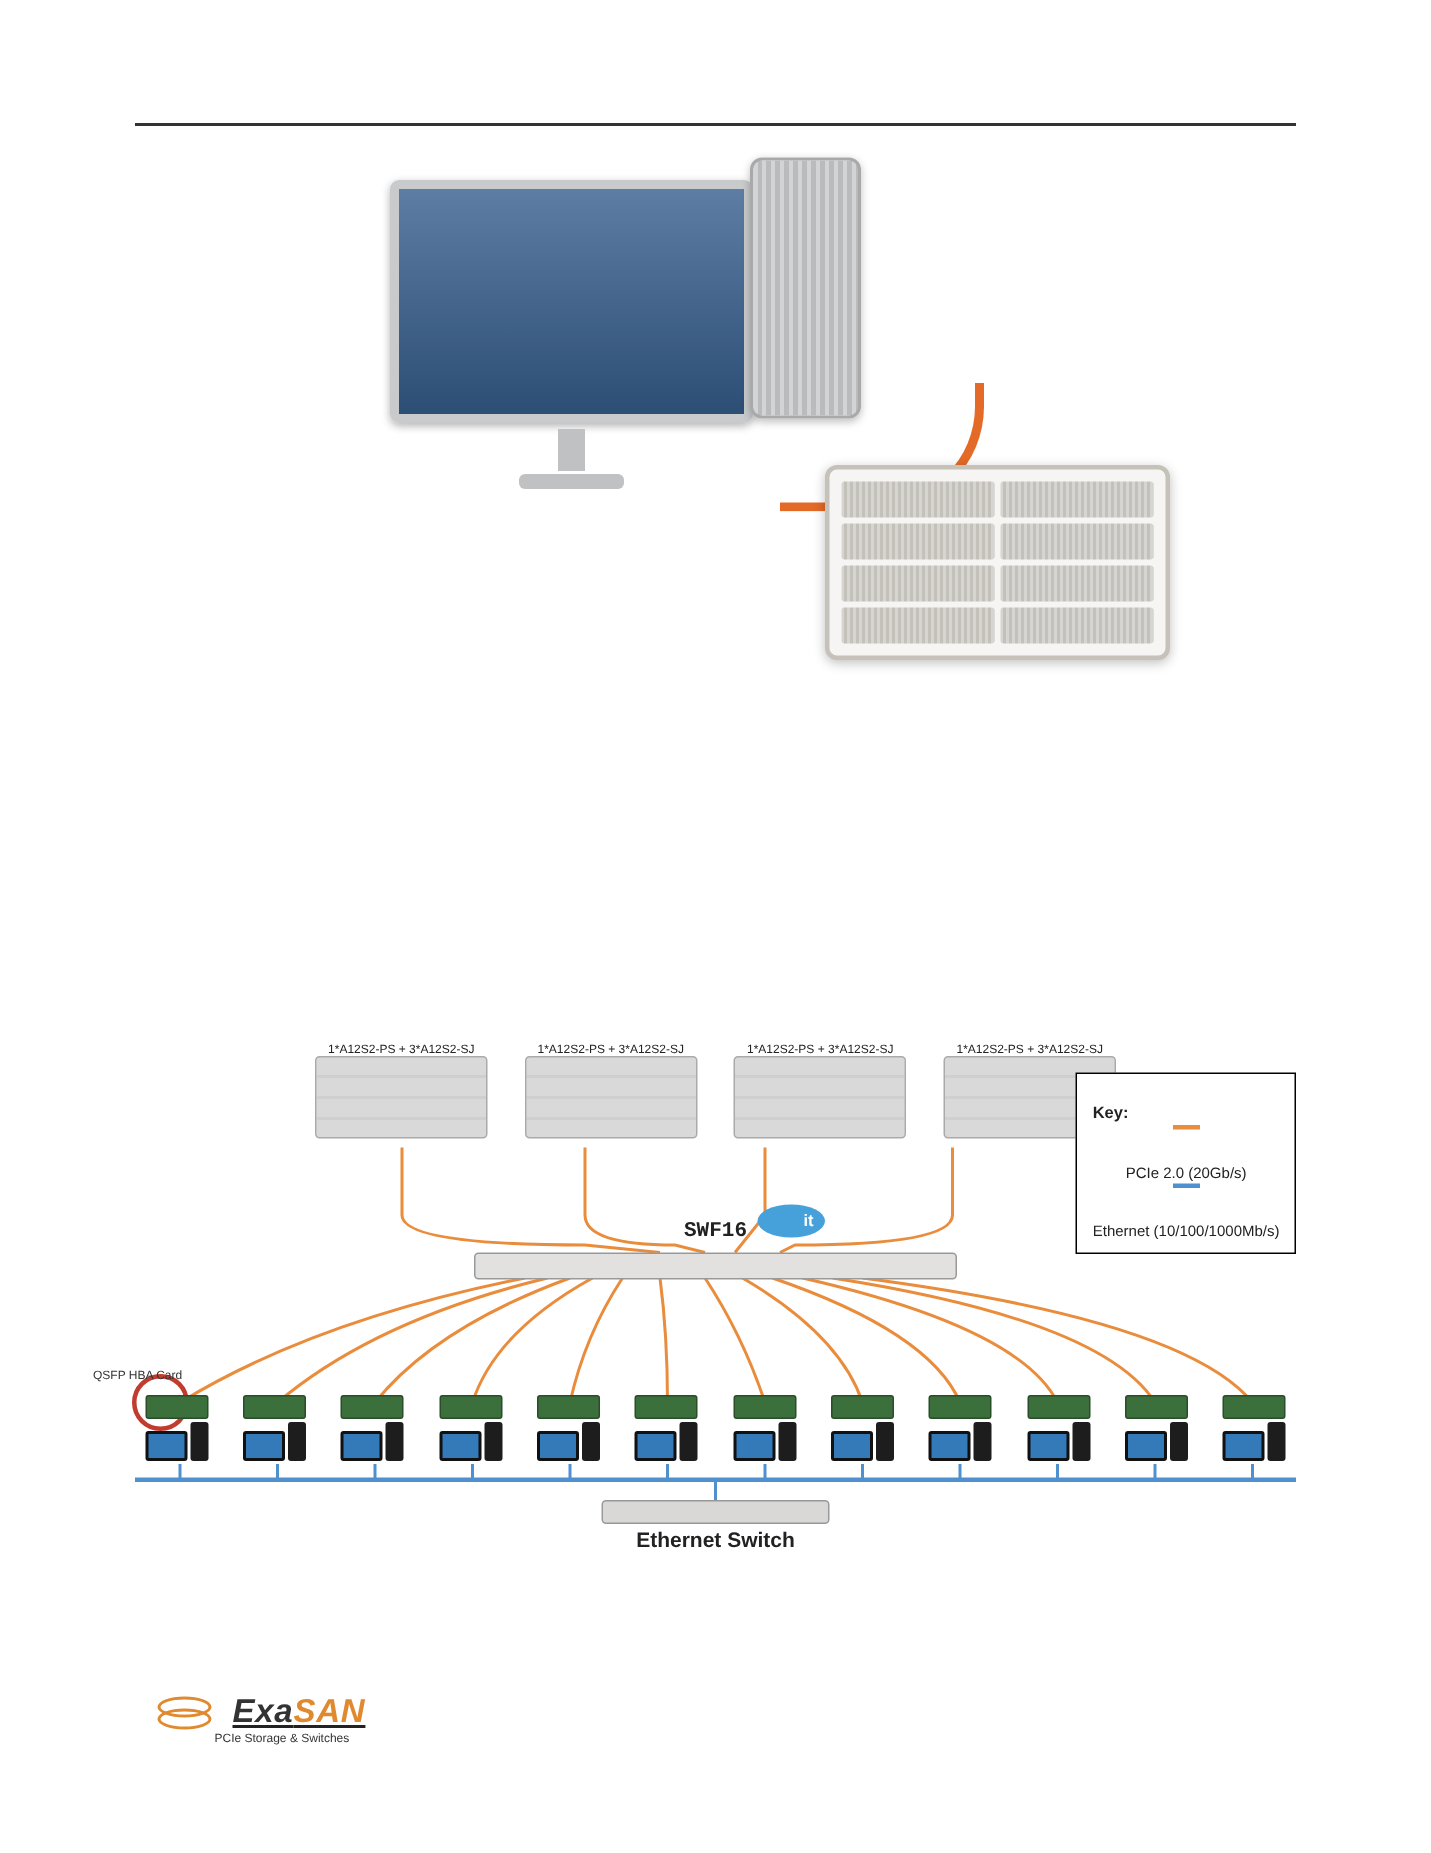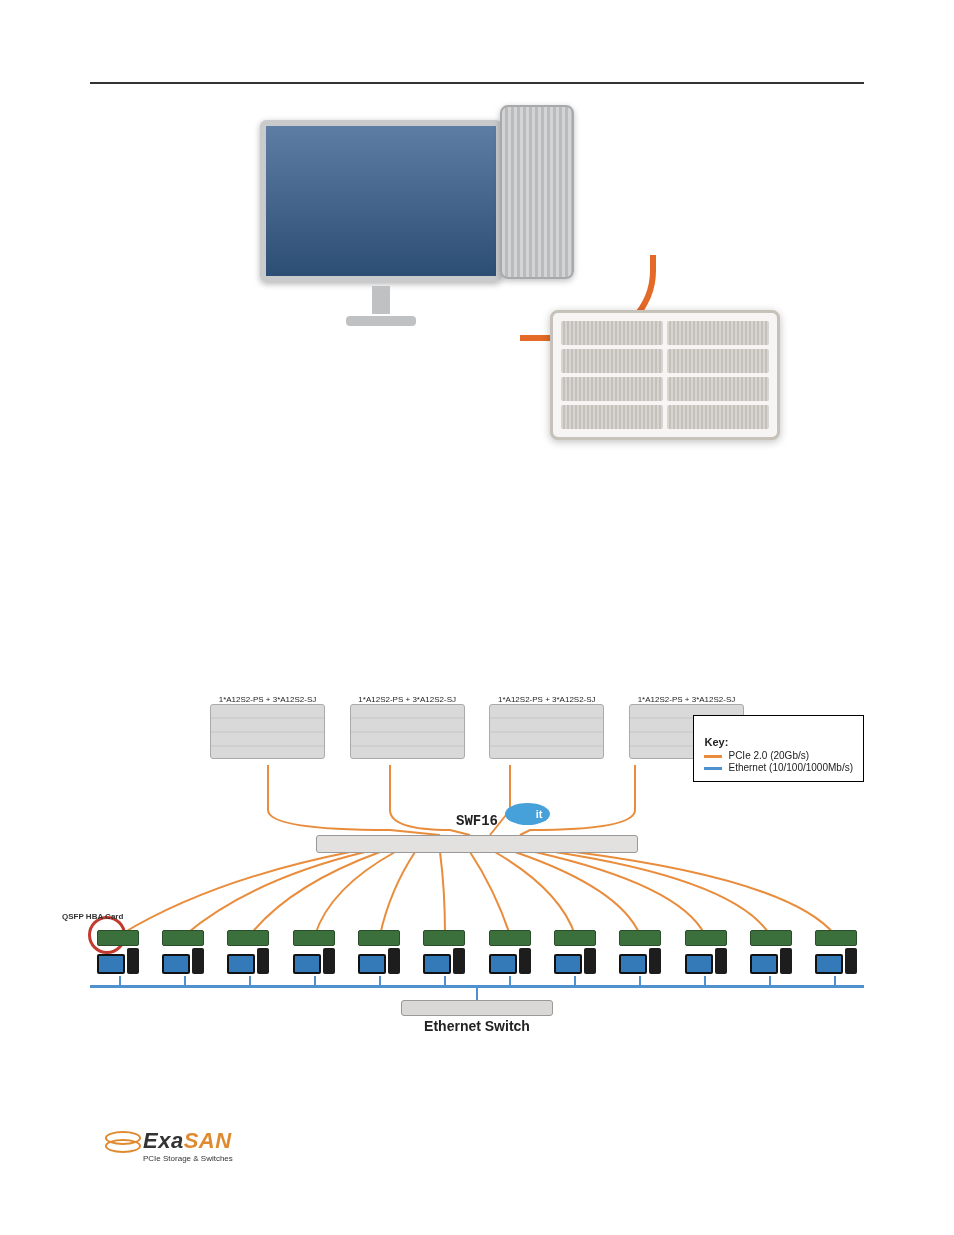--- a/index.html
+++ b/index.html
@@ -122,21 +122,21 @@
   .key-box{
     position:absolute;
     top:35px; right:0;
     border:1px solid #000;
     padding:20px 10px 6px 10px;
     background:#fff;
     font-size:10px;
     line-height:1.25;
   }
   .key-box b{font-size:11px;}
-  .key-line{display:flex;align-items:center;gap:6px;}
+  .key-line{display:flex;align-items:center;gap:24px;flex-direction:column;}
   .swatch{display:inline-block;width:18px;height:3px;}
   .sw-or{background:#e98c3c;}
   .sw-bl{background:#4f90cf;}
   .switch-bar{
     position:absolute;
     top:155px; left:50%;
     transform:translateX(-50%);
     width:320px; height:16px;
     background:#e2e1df;
     border:1px solid #999;
@@ -209,29 +209,29 @@
   .qsfp-circle{
     position:absolute;
     top:236px; left:-2px;
     width:32px;height:32px;
     border:3px solid #c13b2f;
     border-radius:50%;
   }
   .qsfp-label{
     position:absolute;
     top:232px; left:-28px;
-    font-size:8px; font-weight:bold;
+    font-size:8px; font-weight:normal;
     color:#333;
   }
 
   .footer-logo {
     position:absolute;
     left: 105px;
     top: 1128px;
-    display:flex; align-items:center; gap:6px;
+    display:flex; align-items:center; gap:18px;text-decoration:underline;
   }
   .logo-rings{
     width:32px;height:24px;position:relative;
   }
   .logo-rings::before,.logo-rings::after{
     content:"";position:absolute;left:0;width:32px;height:10px;
     border:2px solid #e08a30;border-radius:50%;
   }
   .logo-rings::before{top:2px;}
   .logo-rings::after{top:10px;}

